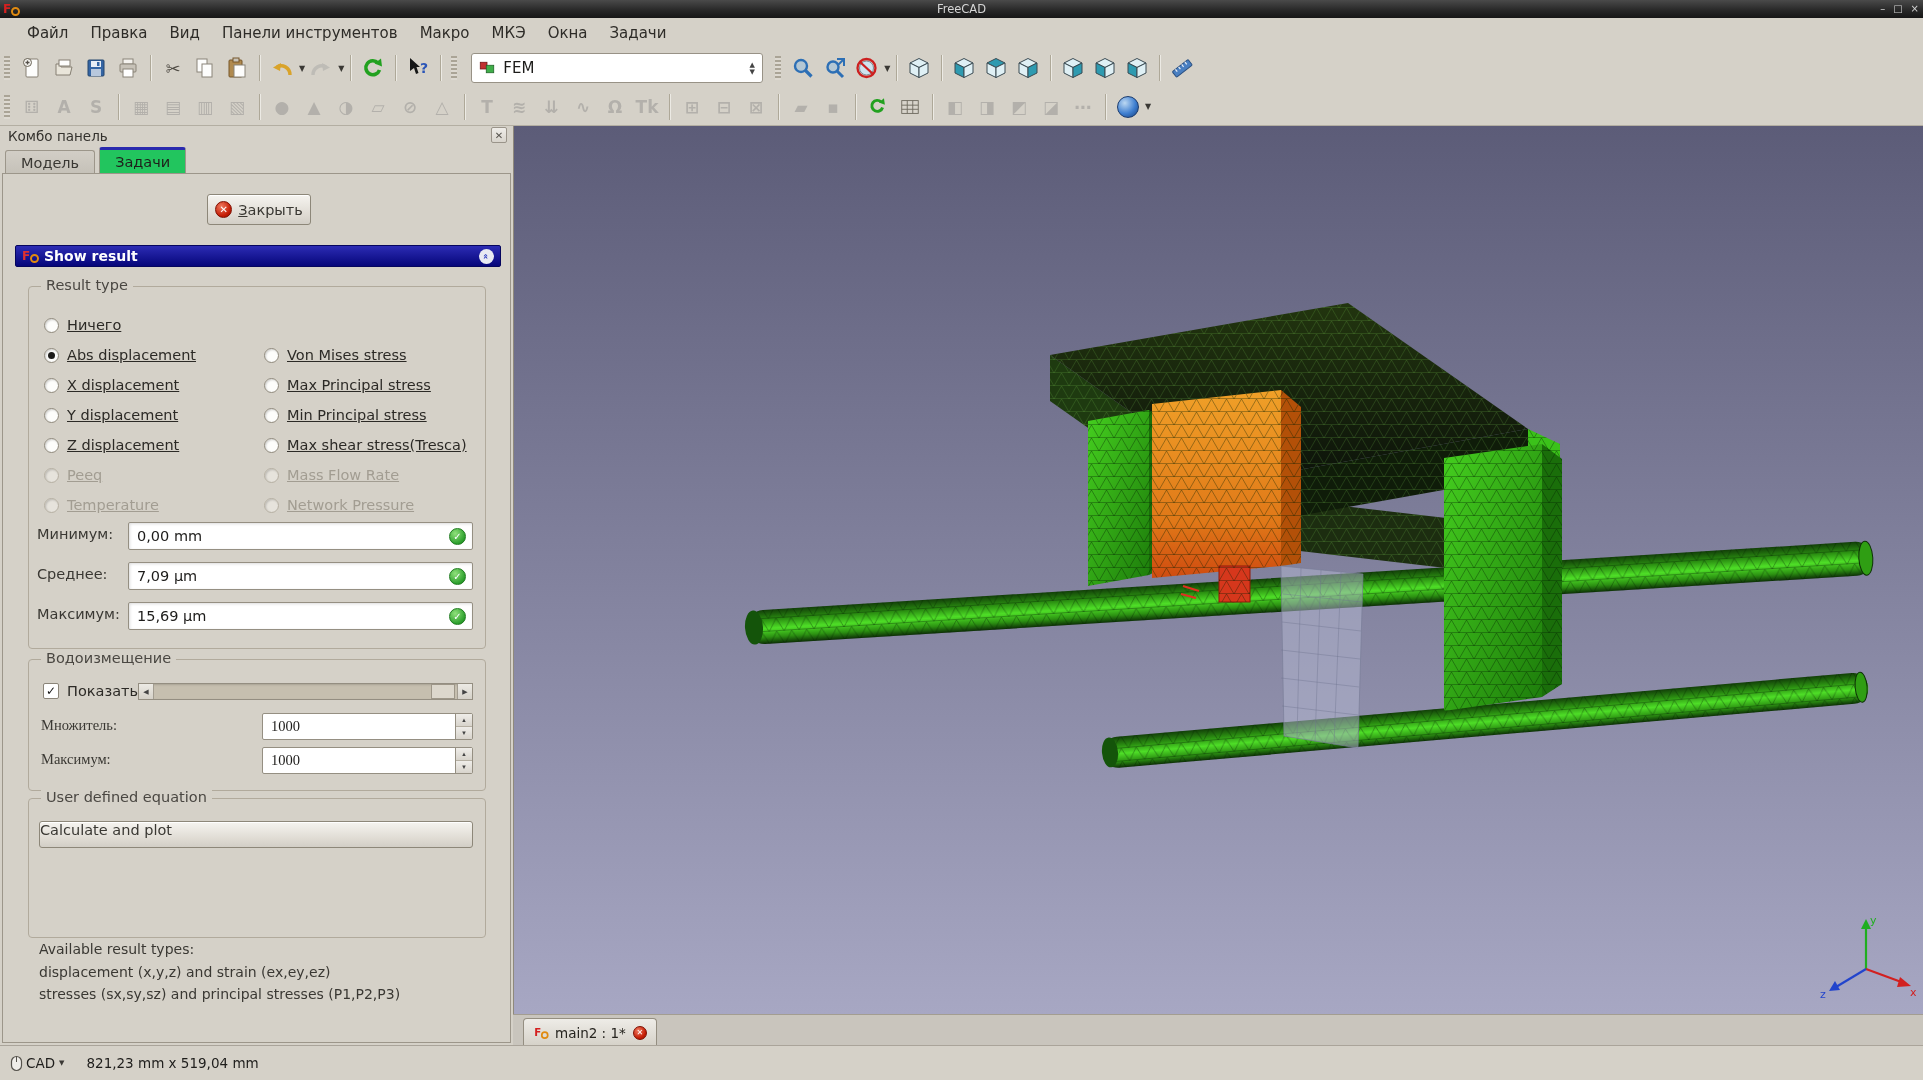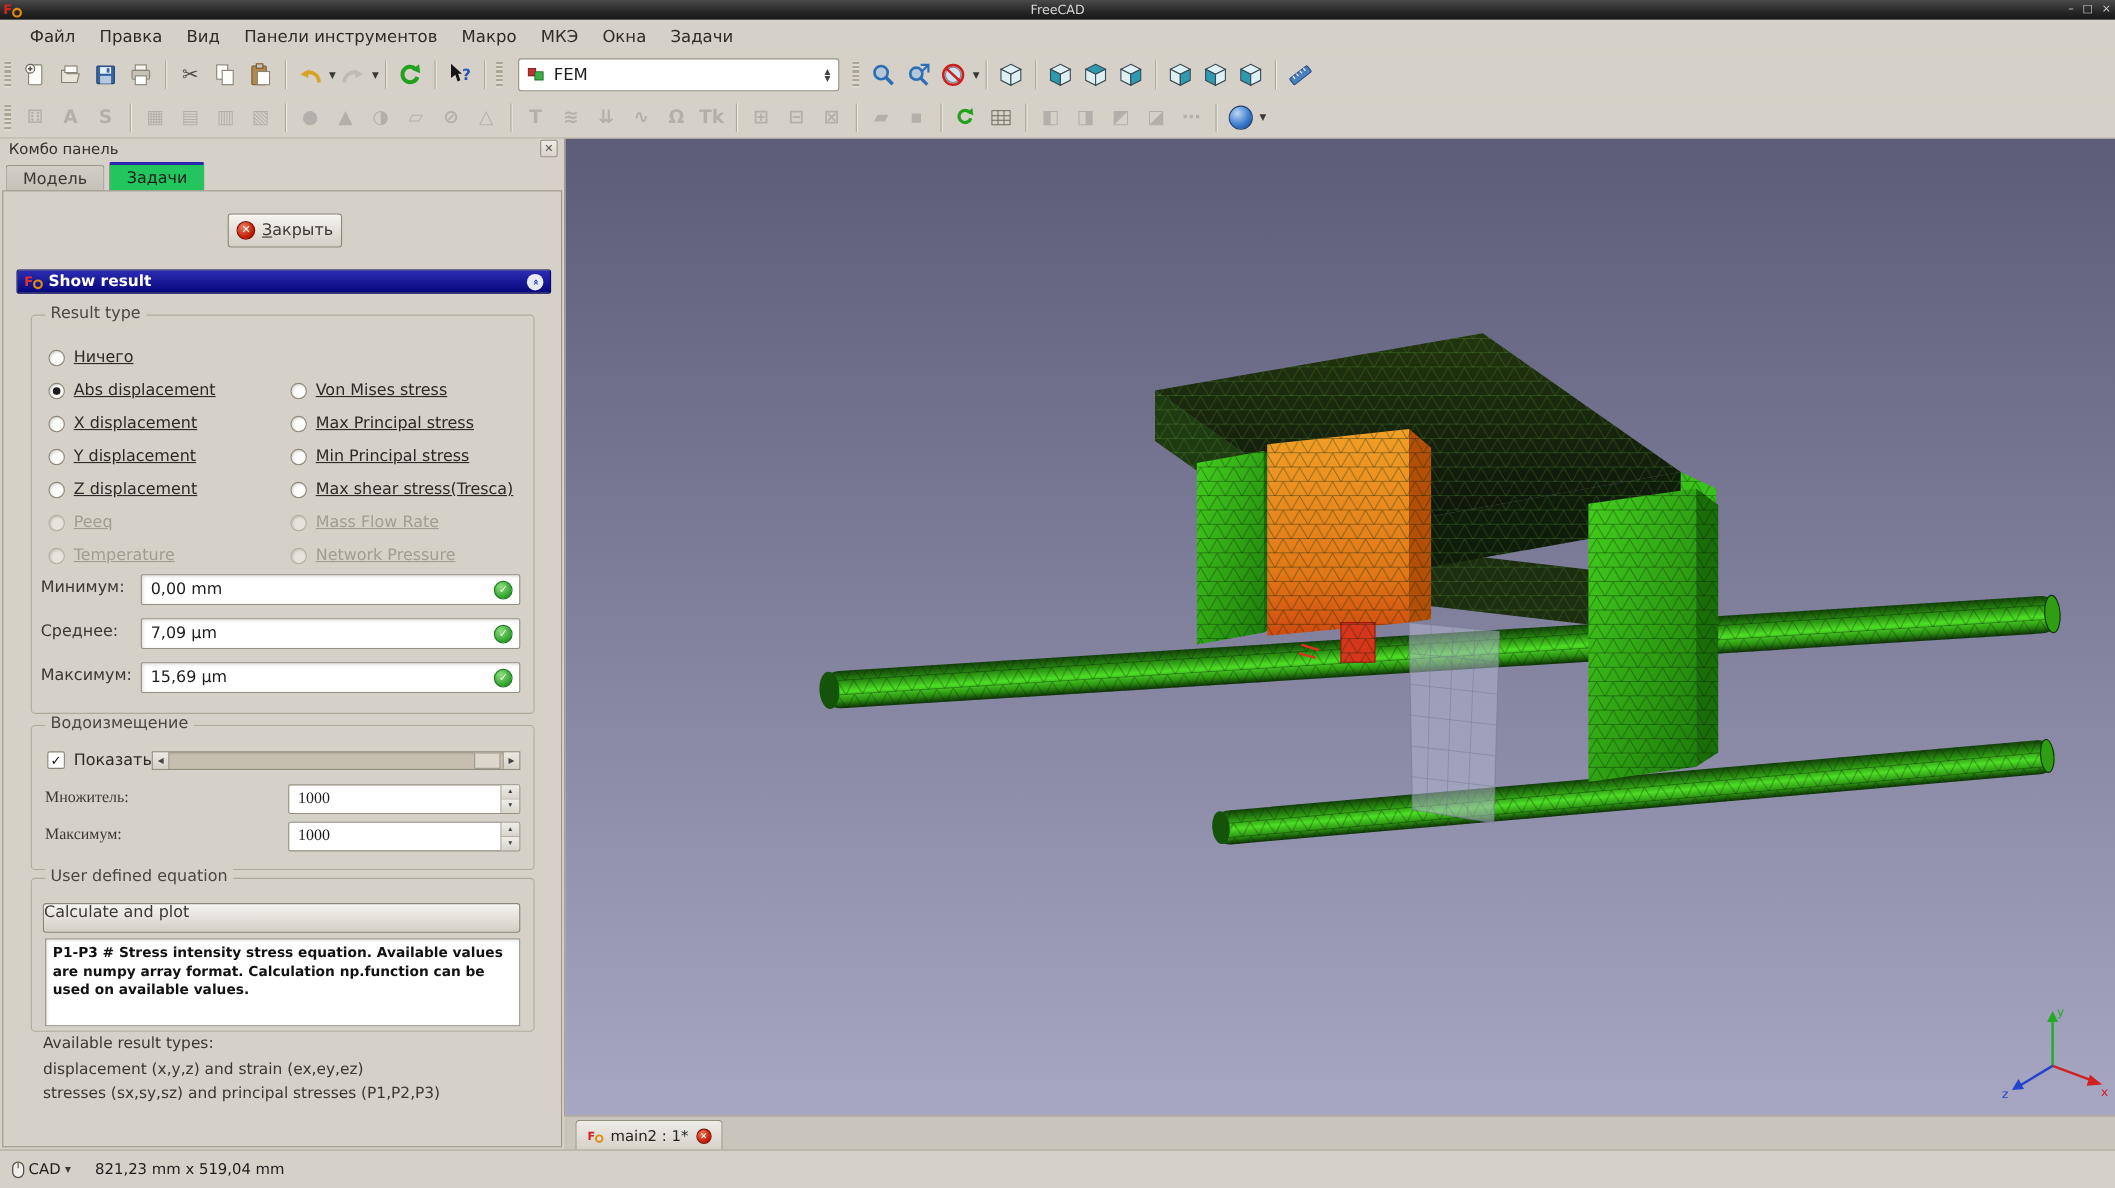--- a/index.html
+++ b/index.html
@@ -584,21 +584,20 @@
               </span>
     </span>
   </div>
         </div>
 
       <div class="groupbox" id="group-eq"></div>
       <div class="gtitle" style="left:38px; top:615px;">User defined equation</div>
       <div class="btn3d" id="calc-btn">
         <span style="width:100%;text-align:center;">Calculate and plot</span>
       </div>
-      <div class="eqbox">P1-P3 # Stress intensity stress equation. Available values are numpy array format. Calculation np.function can be used on available values.</div>
 
       <div class="info-lines" id="info-lines">
           <div>Available result types:</div>
           <div>displacement (x,y,z) and strain (ex,ey,ez)</div>
           <div>stresses (sx,sy,sz) and principal stresses (P1,P2,P3)</div>
         </div>
     </div>
   </div>
 
   <div class="viewport">

